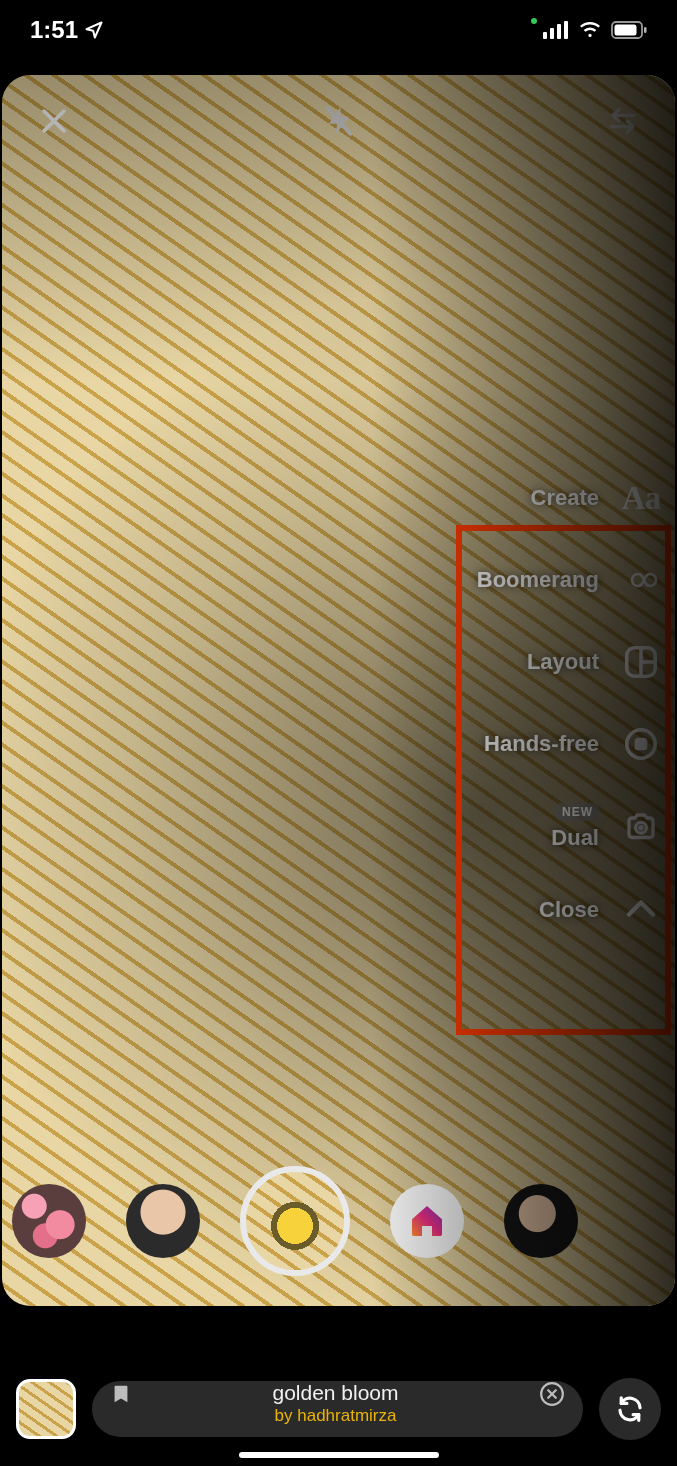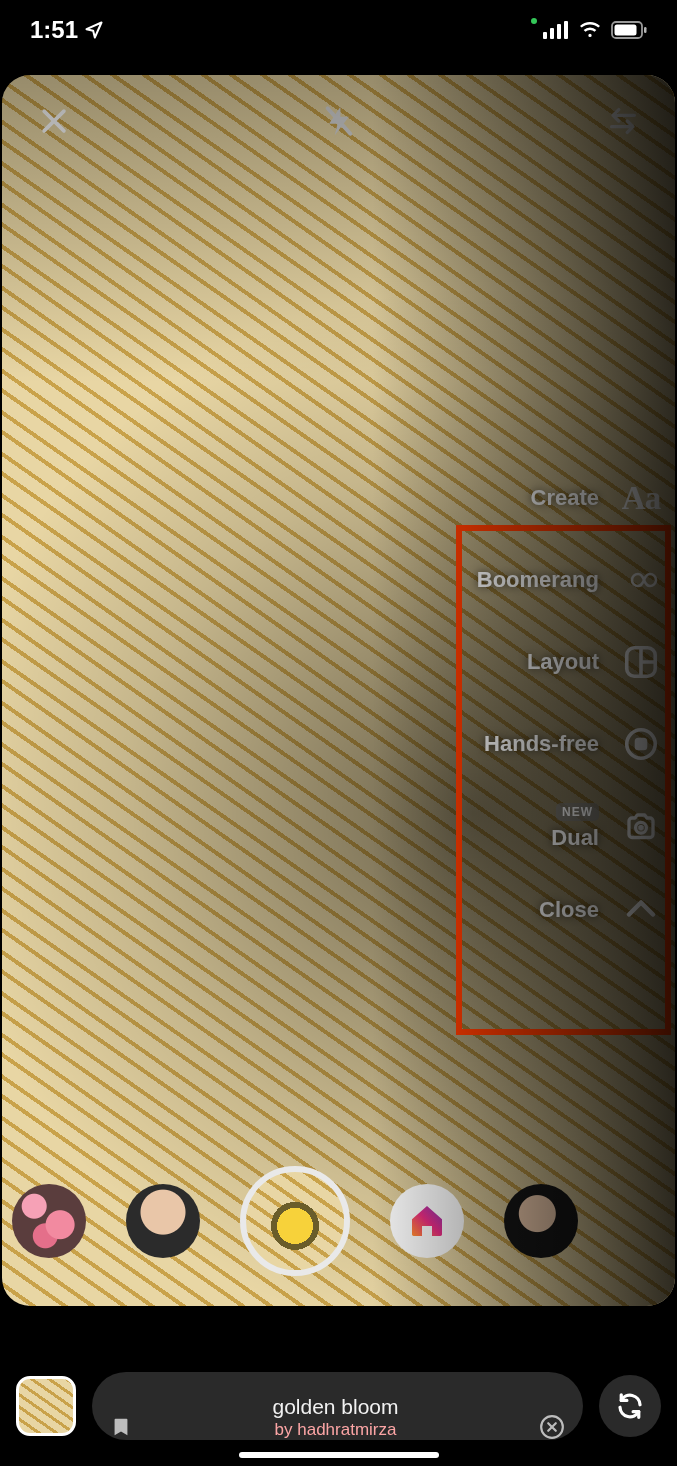--- a/index.html
+++ b/index.html
@@ -133,29 +133,29 @@
     display:flex; align-items:center; gap:16px;
     padding:0 16px;
   }
   .thumb {
     width:60px; height:60px; border-radius:14px;
     border:3.5px solid #fff;
     background:repeating-linear-gradient(35deg, #c9a24a 0 3px, #e8d6a4 3px 10px);
     flex:0 0 auto;
   }
   .pill {
-    flex:1; height:68px; border-radius:40px;
+    flex:1; height:56px; border-radius:40px;
     background:#2a2a2a;
-    display:flex; align-items:flex-end;
+    display:flex; align-items:flex-start;
     padding:0 18px; gap:30px;
     color:#cdcdcd;
   }
   .pill-text { flex:1; text-align:center; line-height:1.18;}
   .pill-title { font-size:21px; font-weight:500; color:#f1f1f1;}
-  .pill-sub   { font-size:17px; color:#fca5a5;}
+  .pill-sub   { font-size:17px; color:#eab308;}
   .round-btn {
     width:62px; height:62px; border-radius:50%;
     background:#2a2a2a;
     display:flex; align-items:center; justify-content:center;
     flex:0 0 auto;
   }
 
   
   .home-ind {
     position:absolute; bottom:8px; left:50%;

